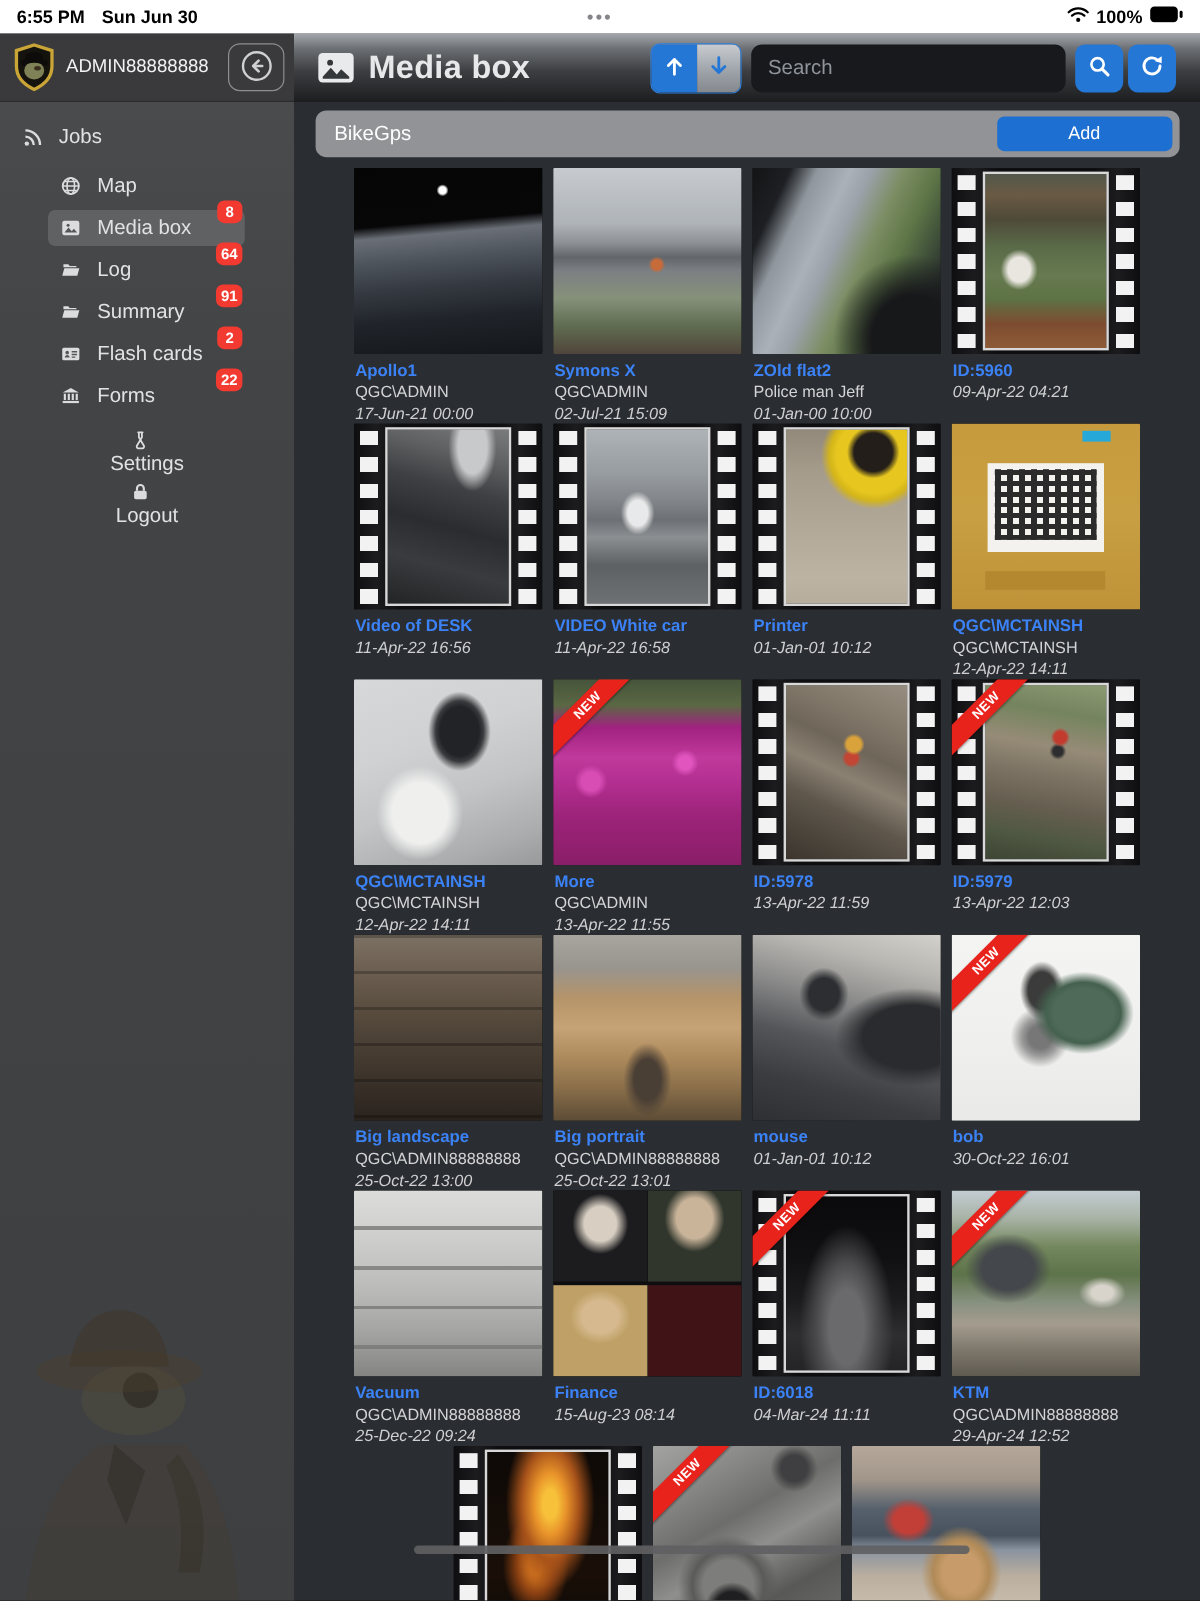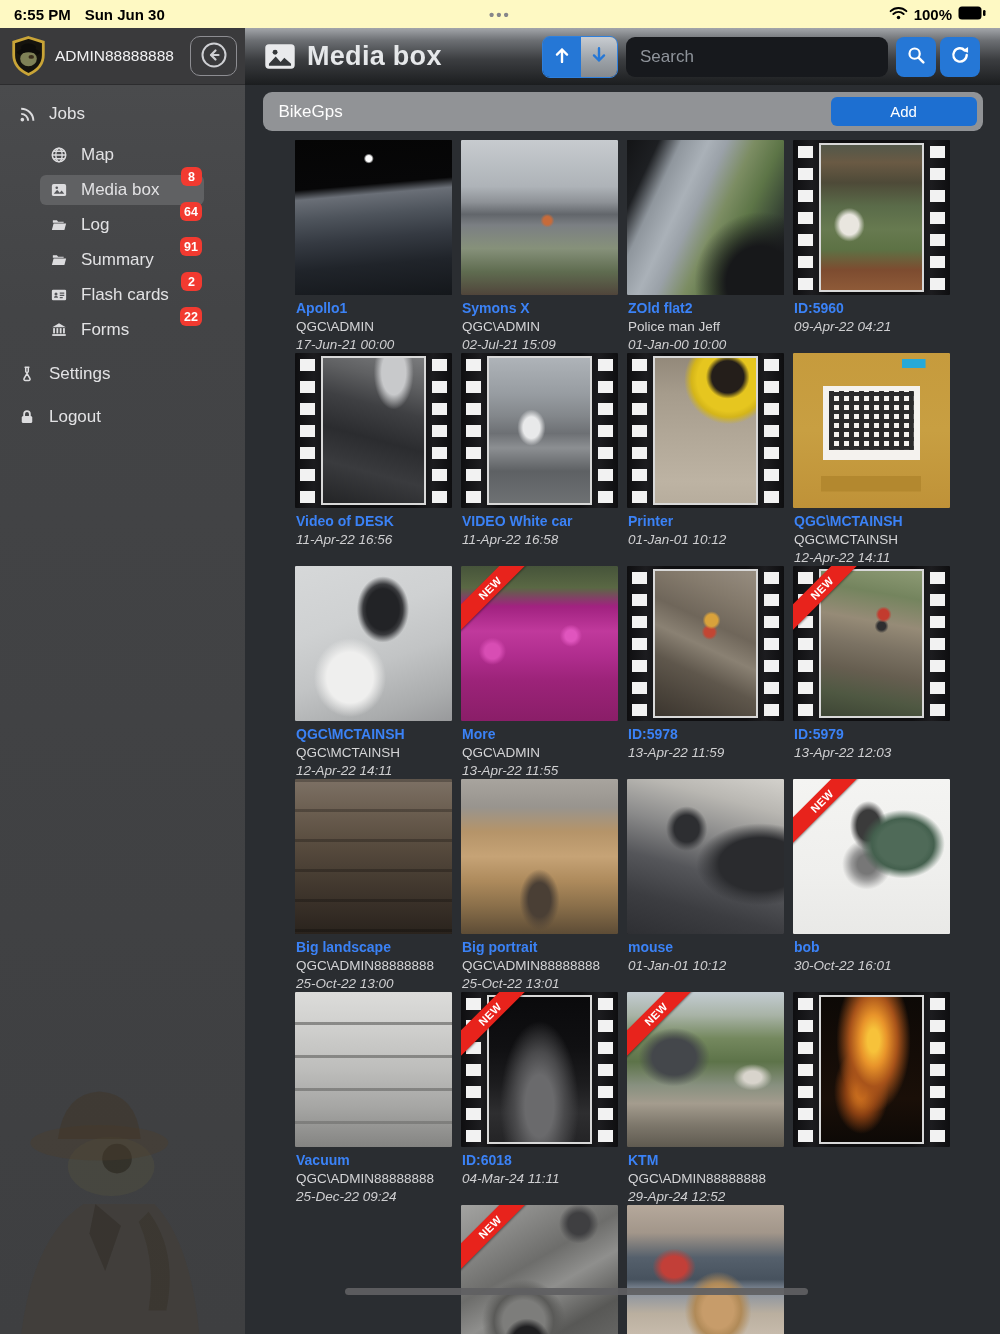--- a/index.html
+++ b/index.html
@@ -1,19 +1,19 @@
 <!DOCTYPE html>
 <html><head>
 <meta charset="utf-8">
 <style>
   html,body{margin:0;padding:0;background:#111;}
   .app{position:relative;width:1000px;height:1334px;overflow:hidden;background:#2a2d31;font-family:"Liberation Sans",sans-serif;-webkit-font-smoothing:antialiased;}
 
   
-  .statusbar{position:absolute;top:0;left:0;width:1000px;height:28px;background:#fef9c3;display:flex;align-items:center;justify-content:space-between;padding:0 14px;box-sizing:border-box;}
+  .statusbar{position:absolute;top:0;left:0;width:1000px;height:28px;background:#ffffff;display:flex;align-items:center;justify-content:space-between;padding:0 14px;box-sizing:border-box;}
   .sb-left{display:flex;gap:14px;font-size:15px;font-weight:700;color:#000;}
   .sb-center{position:absolute;left:0;right:0;text-align:center;color:#86868a;font-size:15px;letter-spacing:2px;font-weight:700;}
   .sb-right{display:flex;align-items:center;gap:6px;font-size:15px;font-weight:700;color:#000;z-index:1;}
 
   
   .header{position:absolute;top:28px;left:0;width:1000px;height:57px;display:flex;}
   .header-left{width:245px;background:#3a3a3c;display:flex;align-items:center;padding:0 8px 0 10px;box-sizing:border-box;border-bottom:1px solid #2c2c2e;}
   .logo{width:37px;height:42px;flex:0 0 auto;}
   .admin-name{color:#f2f2f4;font-size:15.5px;margin-left:8px;flex:1;white-space:nowrap;overflow:hidden;}
   .back-btn{width:47px;height:40px;border:1.5px solid #8d8d92;border-radius:10px;display:flex;align-items:center;justify-content:center;background:transparent;cursor:pointer;flex:0 0 auto;}
@@ -33,21 +33,21 @@
   .nav{padding-top:12px;}
   .section-row{display:flex;align-items:center;height:34px;padding:0 16px;color:#e2e2e4;font-size:17px;}
   .nav-sub{margin:9px 41px 0 40px;}
   .nav-item{position:relative;display:flex;align-items:center;height:30px;margin-bottom:5px;border-radius:6px;padding:0 8px;color:#e2e2e4;font-size:17px;cursor:pointer;}
   .nav-item.selected{background:#606163;}
   .nav-icon{width:22px;height:20px;margin-right:11px;display:inline-flex;align-items:center;justify-content:center;flex:0 0 auto;}
   .nav-icon svg{width:20px;height:18px;}
   .section-row .nav-icon svg{width:19px;height:19px;}
   .badge{position:absolute;right:2px;top:-8px;min-width:13px;height:19px;padding:0 4px;background:#f23a30;border-radius:6px;color:#fff;font-size:12.5px;font-weight:700;display:flex;align-items:center;justify-content:center;}
   .nav-footer{margin-top:12px;}
-  .nav-footer .foot-item{display:flex;align-items:center;height:34px;margin-bottom:9px;padding:0 16px;color:#e2e2e4;font-size:17px;cursor:pointer;}
+  .nav-footer .foot-item{display:flex;align-items:center;height:34px;margin-bottom:9px;padding:0 16px;color:#e2e2e4;font-size:17px;cursor:pointer;flex-direction:column;}
   .gecko{position:absolute;left:0;bottom:-6px;width:238px;height:276px;opacity:.9;}
 
   
   .content{position:absolute;top:85px;left:245px;width:755px;bottom:0;overflow:hidden;}
   .group-bar{width:720px;height:39px;margin:7px auto 9px auto;background:#919396;border-radius:9px;display:flex;align-items:center;padding:0 6px 0 16px;box-sizing:border-box;}
   .group-name{color:#fdfdfd;font-size:17px;}
   .add-btn{margin-left:auto;width:146px;height:29px;background:#1d6fd1;color:#fff;border:none;border-radius:6px;font-size:15px;cursor:pointer;font-family:"Liberation Sans",sans-serif;}
   .grid{display:flex;flex-wrap:wrap;justify-content:center;column-gap:9px;width:755px;}
   .cell{width:157px;height:213px;}
   .thumb{position:relative;width:157px;height:155px;overflow:hidden;background:#151618;border-radius:1px;cursor:pointer;}
@@ -473,20 +473,29 @@
           <div class="thumb">
             <div class="img t-vacuum"></div>
           </div>
           <div class="caption">
             <div class="cap-title">Vacuum</div>
             <div class="cap-user">QGC\ADMIN88888888</div>
             <div class="cap-date">25-Dec-22 09:24</div>
           </div>
         </div>
         <div class="cell">
+          <div class="thumb">
+            <div class="img t-finance"></div>
+          </div>
+          <div class="caption">
+            <div class="cap-title">Finance</div>
+            <div class="cap-date">15-Aug-23 08:14</div>
+          </div>
+        </div>
+        <div class="cell">
           <div class="thumb video">
             <div class="img t-garage"></div>
             <div class="new">
               <span>NEW</span>
             </div>
           </div>
           <div class="caption">
             <div class="cap-title">ID:6018</div>
             <div class="cap-date">04-Mar-24 11:11</div>
           </div>

